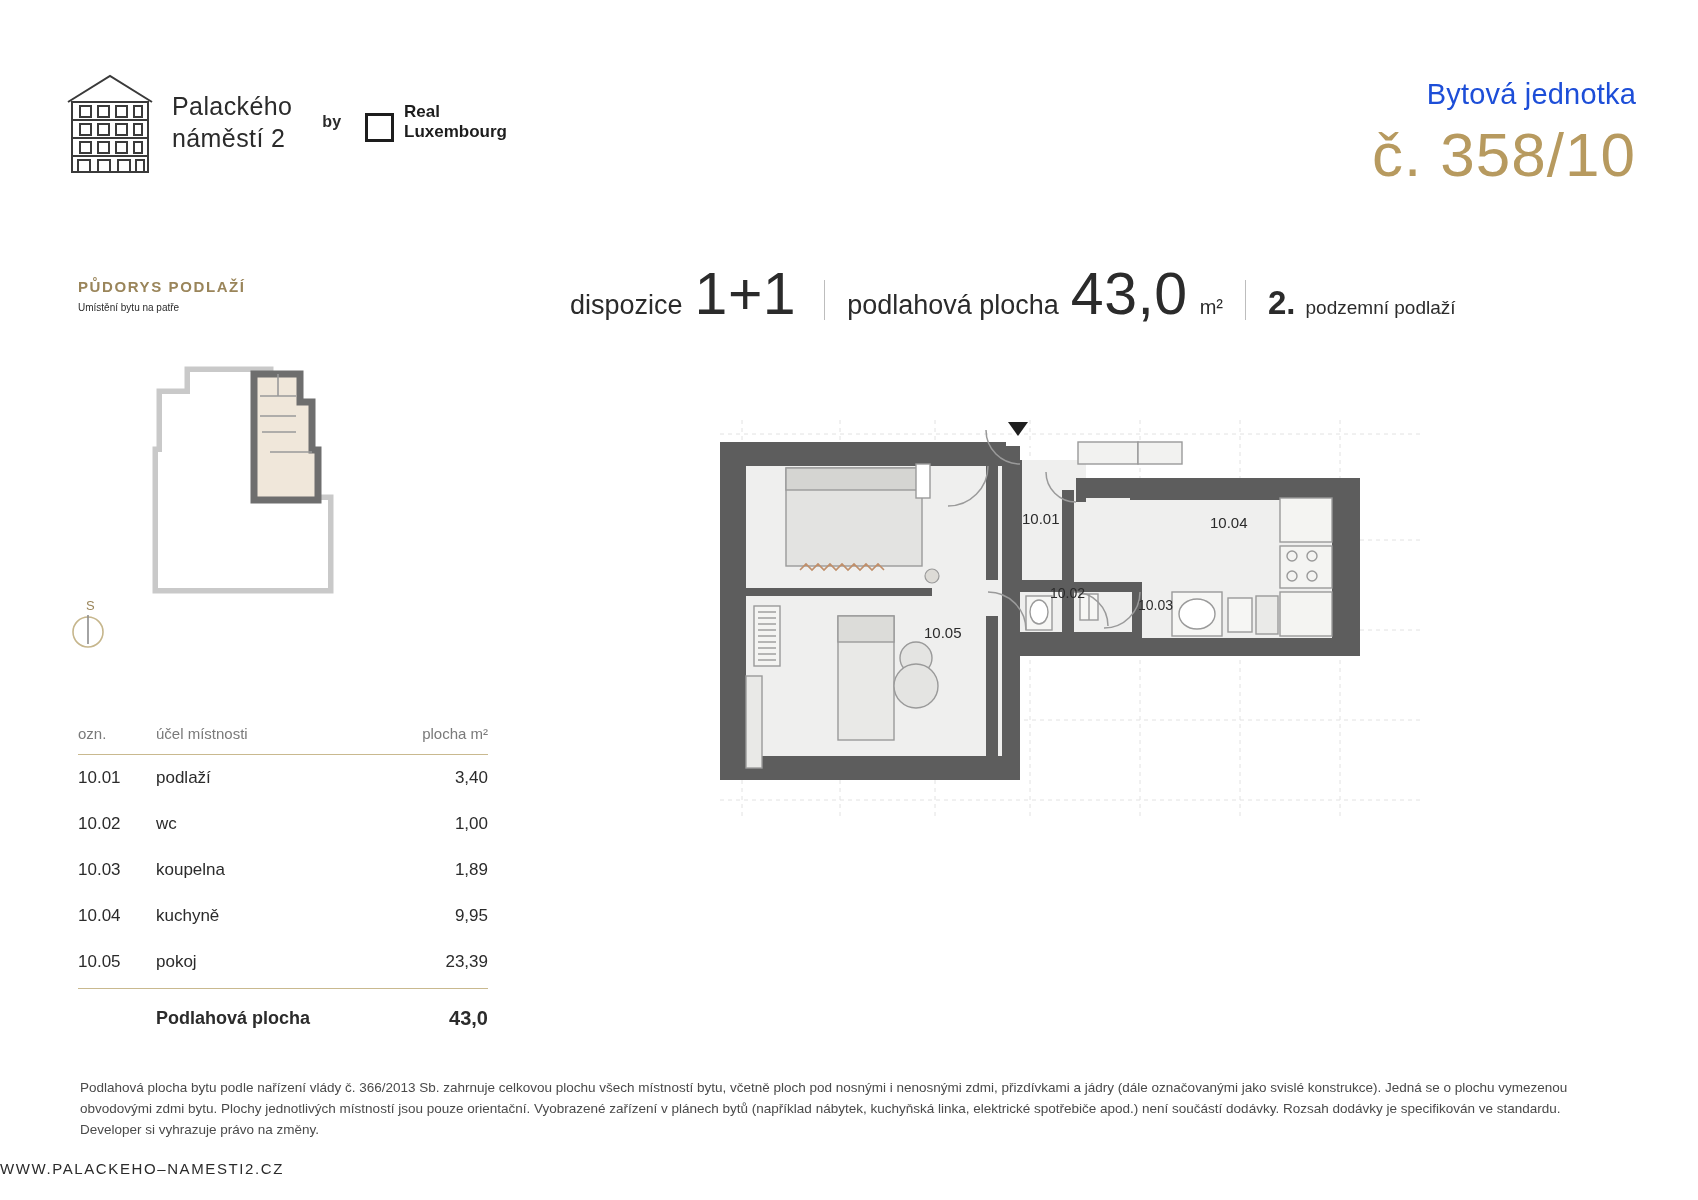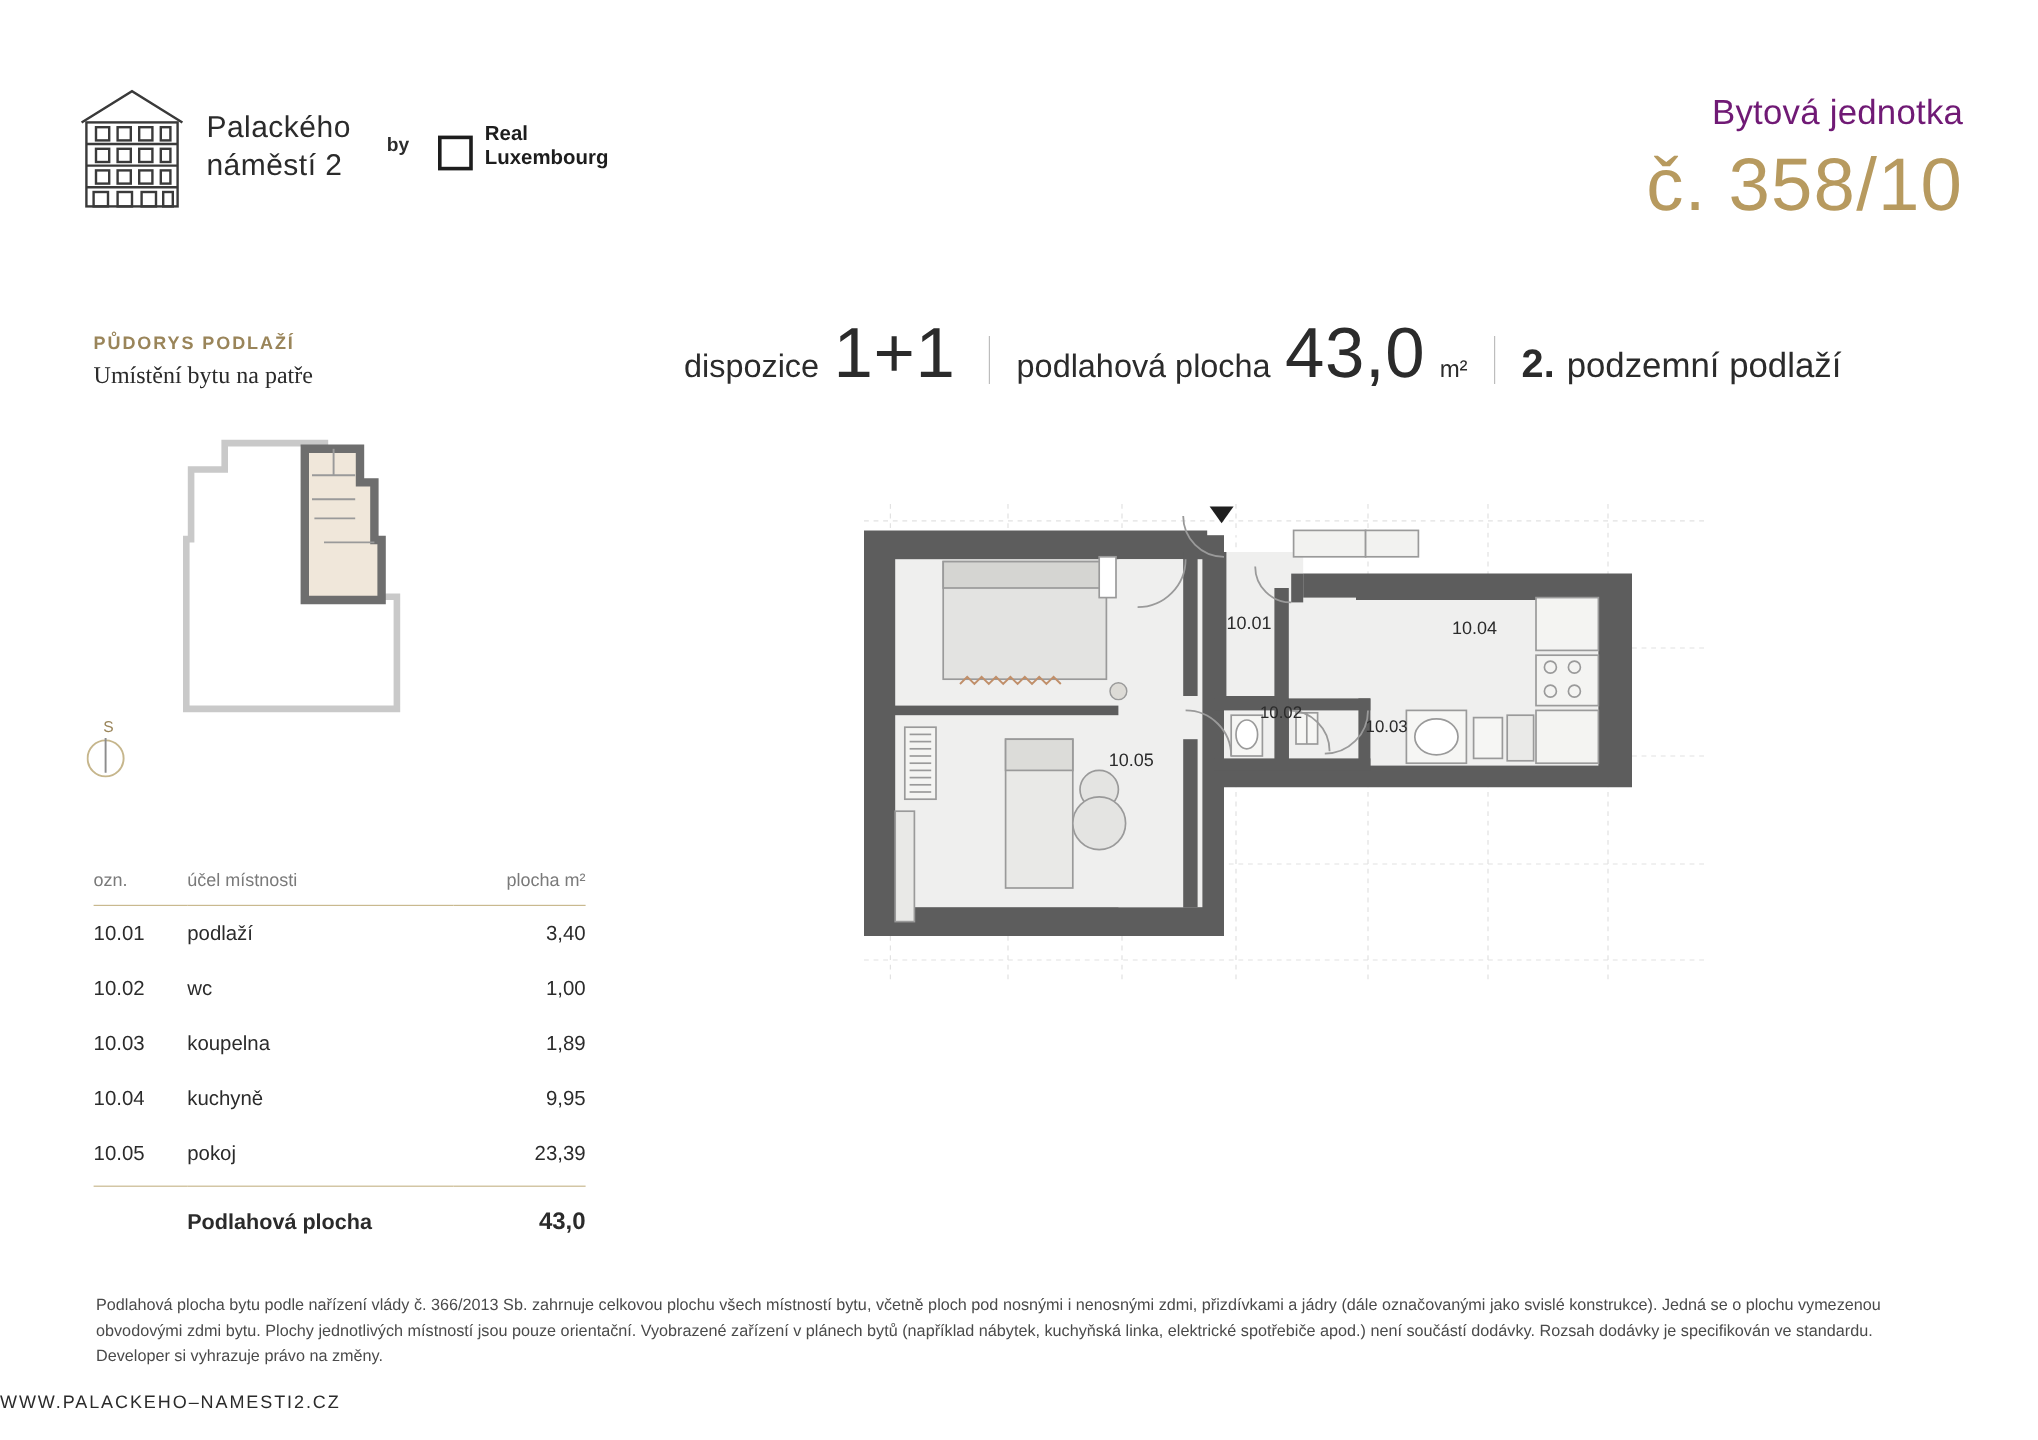--- a/index.html
+++ b/index.html
@@ -61,21 +61,21 @@
     color: #1d1d1d;
   }
 
   .unit-block {
     position: absolute;
     right: 62px; top: 78px;
     text-align: right;
   }
   .unit-label {
     font-size: 29px;
-    color: #701a75;
+    color: #1d4ed8;
     letter-spacing: 0.2px;
   }
   .unit-number {
     font-size: 62px;
     color: #b79a5f;
     letter-spacing: 1px;
     margin-top: 8px;
     font-weight: 400;
   }
 
@@ -99,38 +99,37 @@
     display: inline-block;
     width: 1px;
     height: 40px;
     background: #bdbdbd;
     margin: 0 22px;
     position: relative;
     top: 6px;
   }
   .summary .sup { font-size: 20px; margin-left: 6px; }
   .summary .floor-num { font-size: 33px; font-weight: bold; }
-  .summary .floor-txt { font-size: 29px; }
+  .summary .floor-txt { font-size: 19px; }
 
   
   .floorplan-caption {
     position: absolute;
     left: 78px; top: 278px;
   }
   .fc-title {
     font-size: 15px;
     letter-spacing: 1.6px;
     color: #9a855a;
     font-weight: bold;
   }
   .fc-sub {
-    font-size: 20px;
+    font-size: 10px;
     color: #2b2b2b;
     margin-top: 7px;
-    font-family: Liberation Serif, serif;
   }
 
   .keyplan {
     position: absolute;
     left: 150px; top: 360px;
     width: 220px; height: 260px;
   }
 
   .compass {
     position: absolute;

